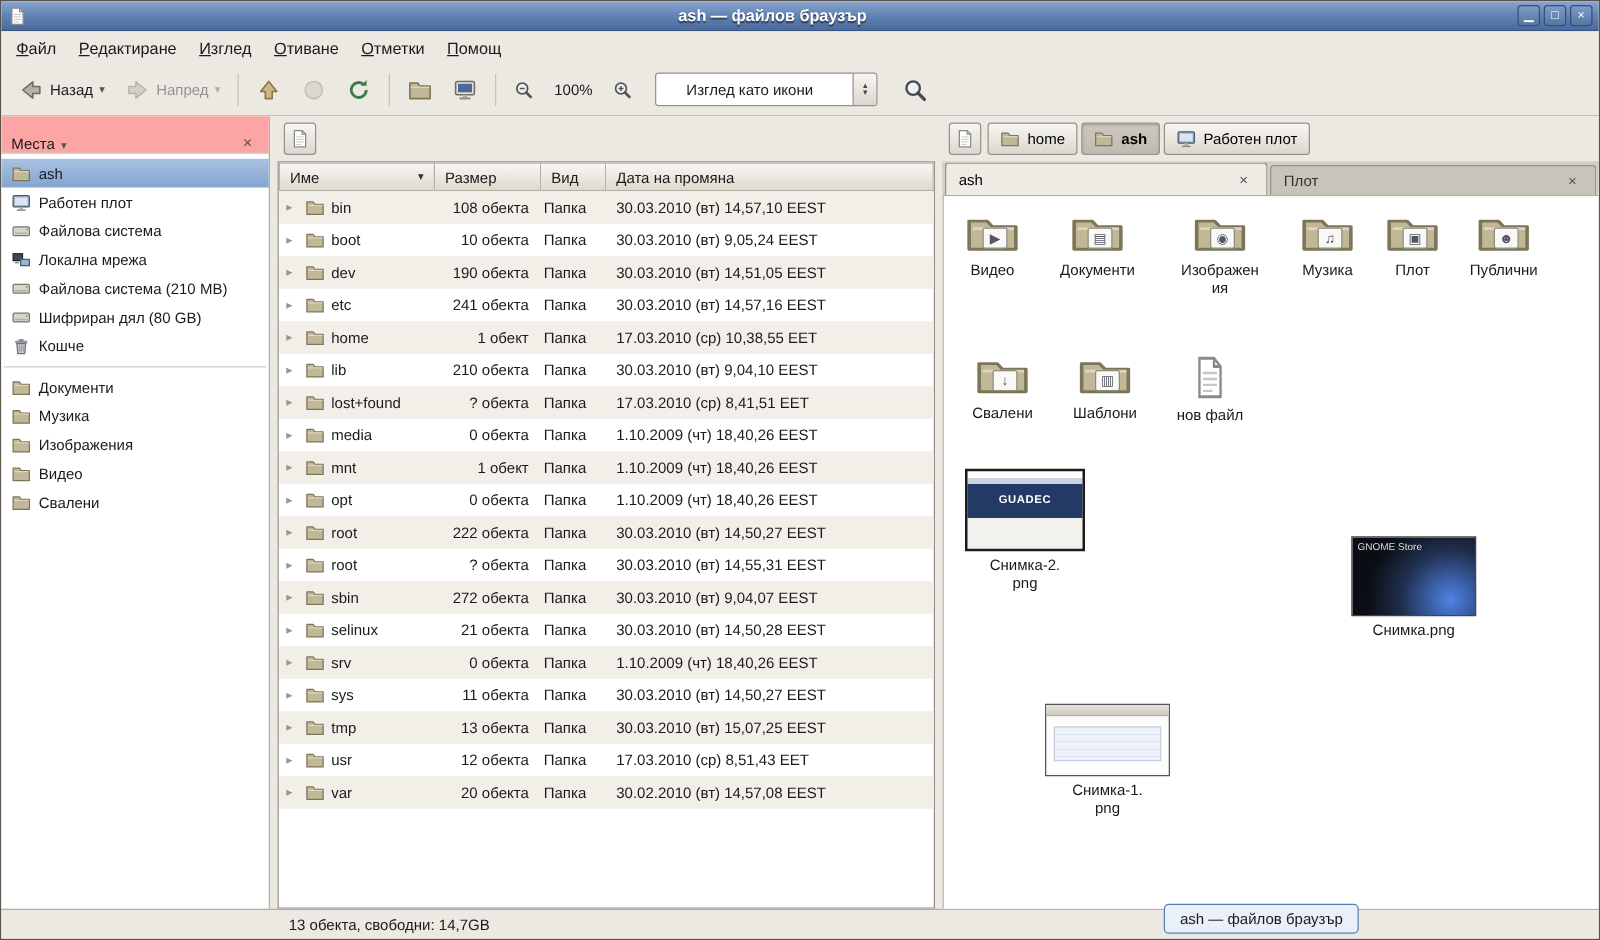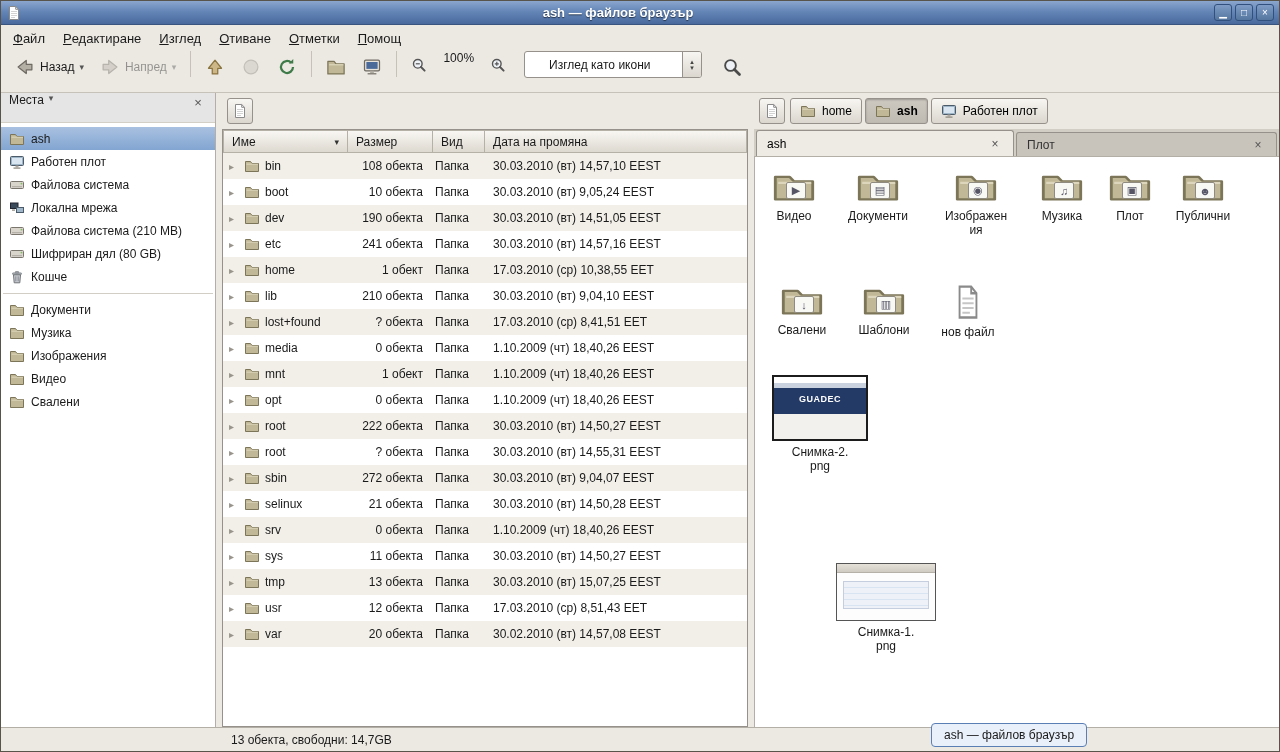--- a/index.html
+++ b/index.html
@@ -15,39 +15,39 @@
   .win-icon { width:16px; height:16px; }
   .title { flex:1; text-align:center; color:#fff; font-weight:bold; font-size:13px; text-shadow:0 1px 1px rgba(0,0,0,.55); }
   .win-controls { display:flex; gap:3px; }
   .wbtn { width:18px; height:17px; border:1px solid #32507d; border-radius:3px; background:linear-gradient(#7f9cc6,#54779f); color:#fff; display:flex; align-items:center; justify-content:center; font-size:10px; line-height:1; cursor:default; }
 
   
   .menubar { height:26px; flex:none; display:flex; align-items:stretch; padding:0 3px; background:#ece9e3; }
   .menu-item { display:flex; align-items:center; padding:0 9px; font-size:13px; }
 
   
-  .toolbar { height:42px; flex:none; display:flex; align-items:flex-start; padding:0 6px; border-bottom:1px solid #c6c2ba; background:#ece9e3; }
+  .toolbar { height:42px; flex:none; display:flex; align-items:center; padding:0 6px; border-bottom:1px solid #c6c2ba; background:#ece9e3; }
   .tbtn { display:flex; align-items:center; gap:5px; padding:5px 7px; border:1px solid transparent; border-radius:3px; background:transparent; font:inherit; color:inherit; }
   .tbtn.disabled { opacity:.42; }
   .dd { font-style:normal; font-size:9px; color:#555; }
   .tsep { width:1px; height:26px; background:#c6c2ba; margin:0 6px; flex:none; }
   .zoom-label { margin:0 8px; }
   .combo { width:178px; height:27px; margin-left:10px; display:flex; align-items:center; border:1px solid #96918a; border-radius:3px; background:#fff; overflow:hidden; }
   .combo .val { flex:1; padding:0 24px; white-space:nowrap; }
   .combo .spin { width:19px; height:100%; border-left:1px solid #96918a; background:linear-gradient(#f8f6f2,#dbd7cf); display:flex; flex-direction:column; align-items:center; justify-content:center; }
   .combo .spin i { font-style:normal; font-size:7px; line-height:6px; color:#444; }
   .search-btn { margin-left:12px; }
 
   
   .main { flex:1; display:flex; min-height:0; background:#ece9e3; }
   .splitter { width:6px; flex:none; background:#ece9e3; }
 
   
   .sidebar { width:215px; flex:none; display:flex; flex-direction:column; background:#fff; border-right:1px solid #b3afa7; }
-  .sidebar-header { height:30px; flex:none; background:#e5e5e5; border-bottom:1px solid #d3cfc7; display:flex; align-items:flex-start; gap:5px; padding:0 8px; }
+  .sidebar-header { height:30px; flex:none; background:#fca5a5; border-bottom:1px solid #d3cfc7; display:flex; align-items:flex-end; gap:5px; padding:0 8px; }
   .sh-close { width:18px; height:18px; display:flex; align-items:center; justify-content:center; color:#555; font-size:13px; }
   .places { padding-top:4px; }
   .place { position:relative; height:23px; display:flex; align-items:center; gap:6px; padding:0 6px 0 8px; white-space:nowrap; }
   .place.selected { background:linear-gradient(#a9c1e1,#82a5d1); }
   .place.sep { margin-bottom:10px; }
   .place.sep::after { content:""; position:absolute; left:2px; right:2px; bottom:-6px; height:1px; background:#d2cec6; }
   .pic { width:16px; height:16px; flex:none; display:block; }
 
   
   .pane-middle { width:526px; flex:none; display:flex; flex-direction:column; }
@@ -860,20 +860,26 @@
 
           <div class="ivitem ivthumb" style="left: 13px; top: 218px;">
             <span class="thumb t-web">
               <span class="t-text">GUADEC</span>
             </span>
             <span class="lbl">Снимка-2.
 png</span>
           </div>
 
 
+          <div class="ivitem ivthumb" style="left: 324px; top: 272px;">
+            <span class="thumb t-dark">
+              <span class="t-text2">GNOME Store</span>
+            </span>
+            <span class="lbl">Снимка.png</span>
+          </div>
 
           <div class="ivitem ivthumb" style="left: 79px; top: 406px;">
             <span class="thumb t-shot">
               <span class="ts-bar"></span>
               <span class="ts-row"></span>
             </span>
             <span class="lbl">Снимка-1.
 png</span>
           </div>
         </div>

